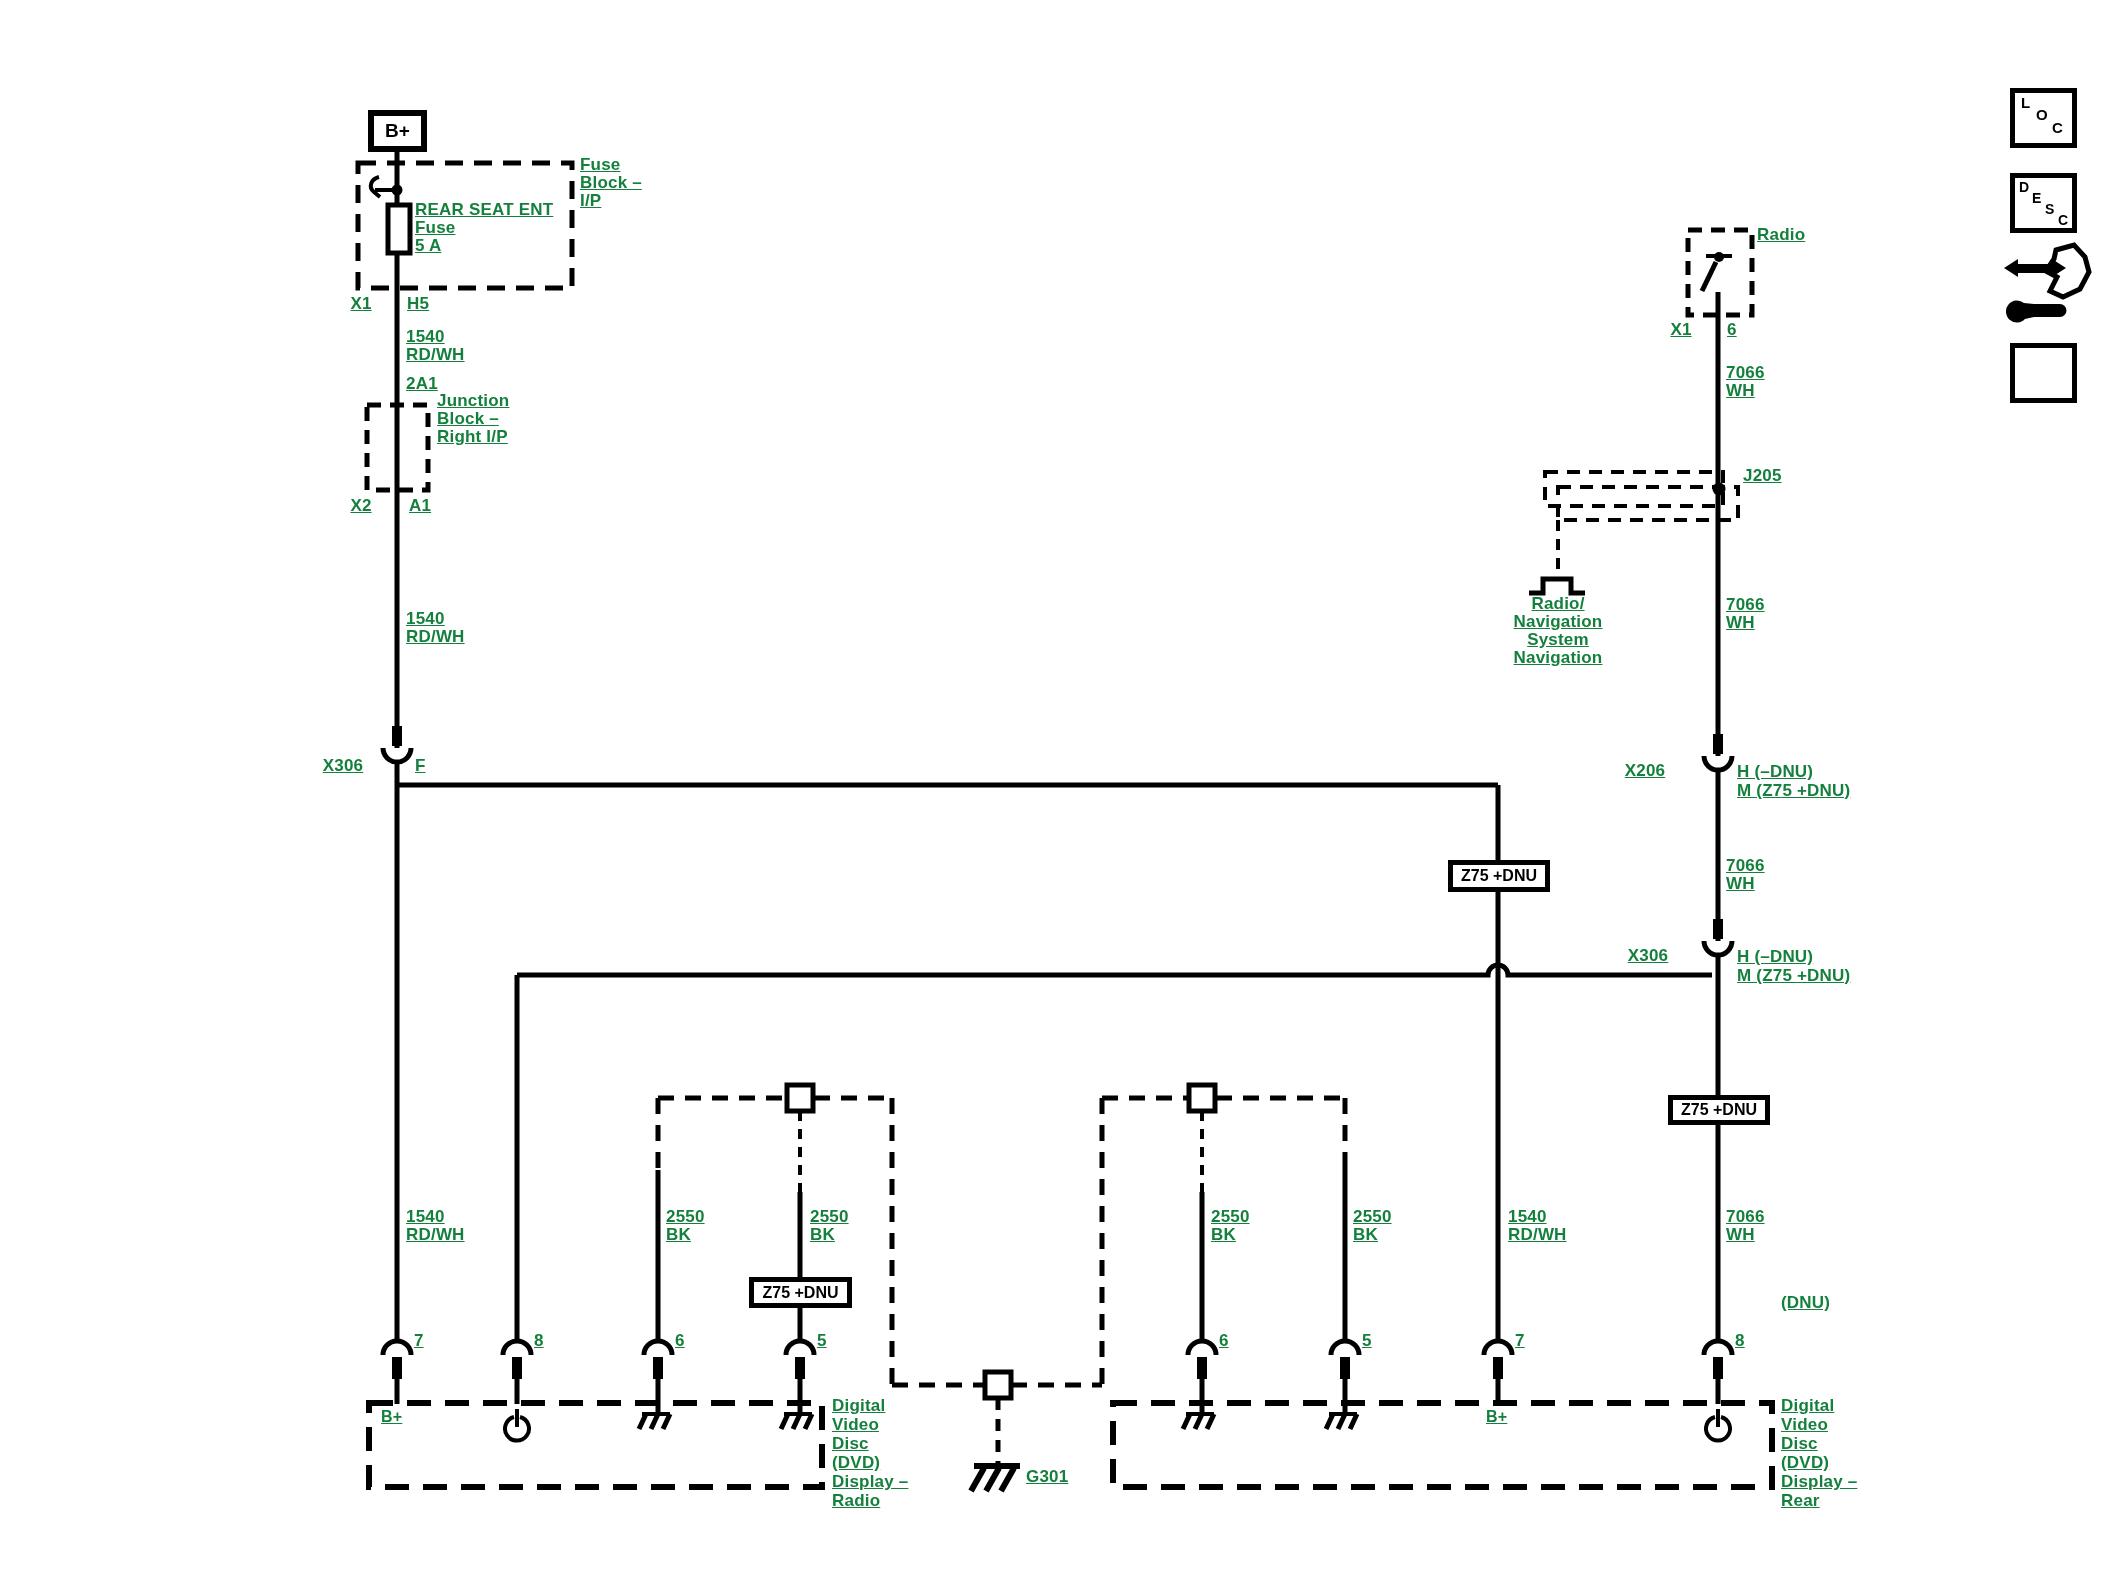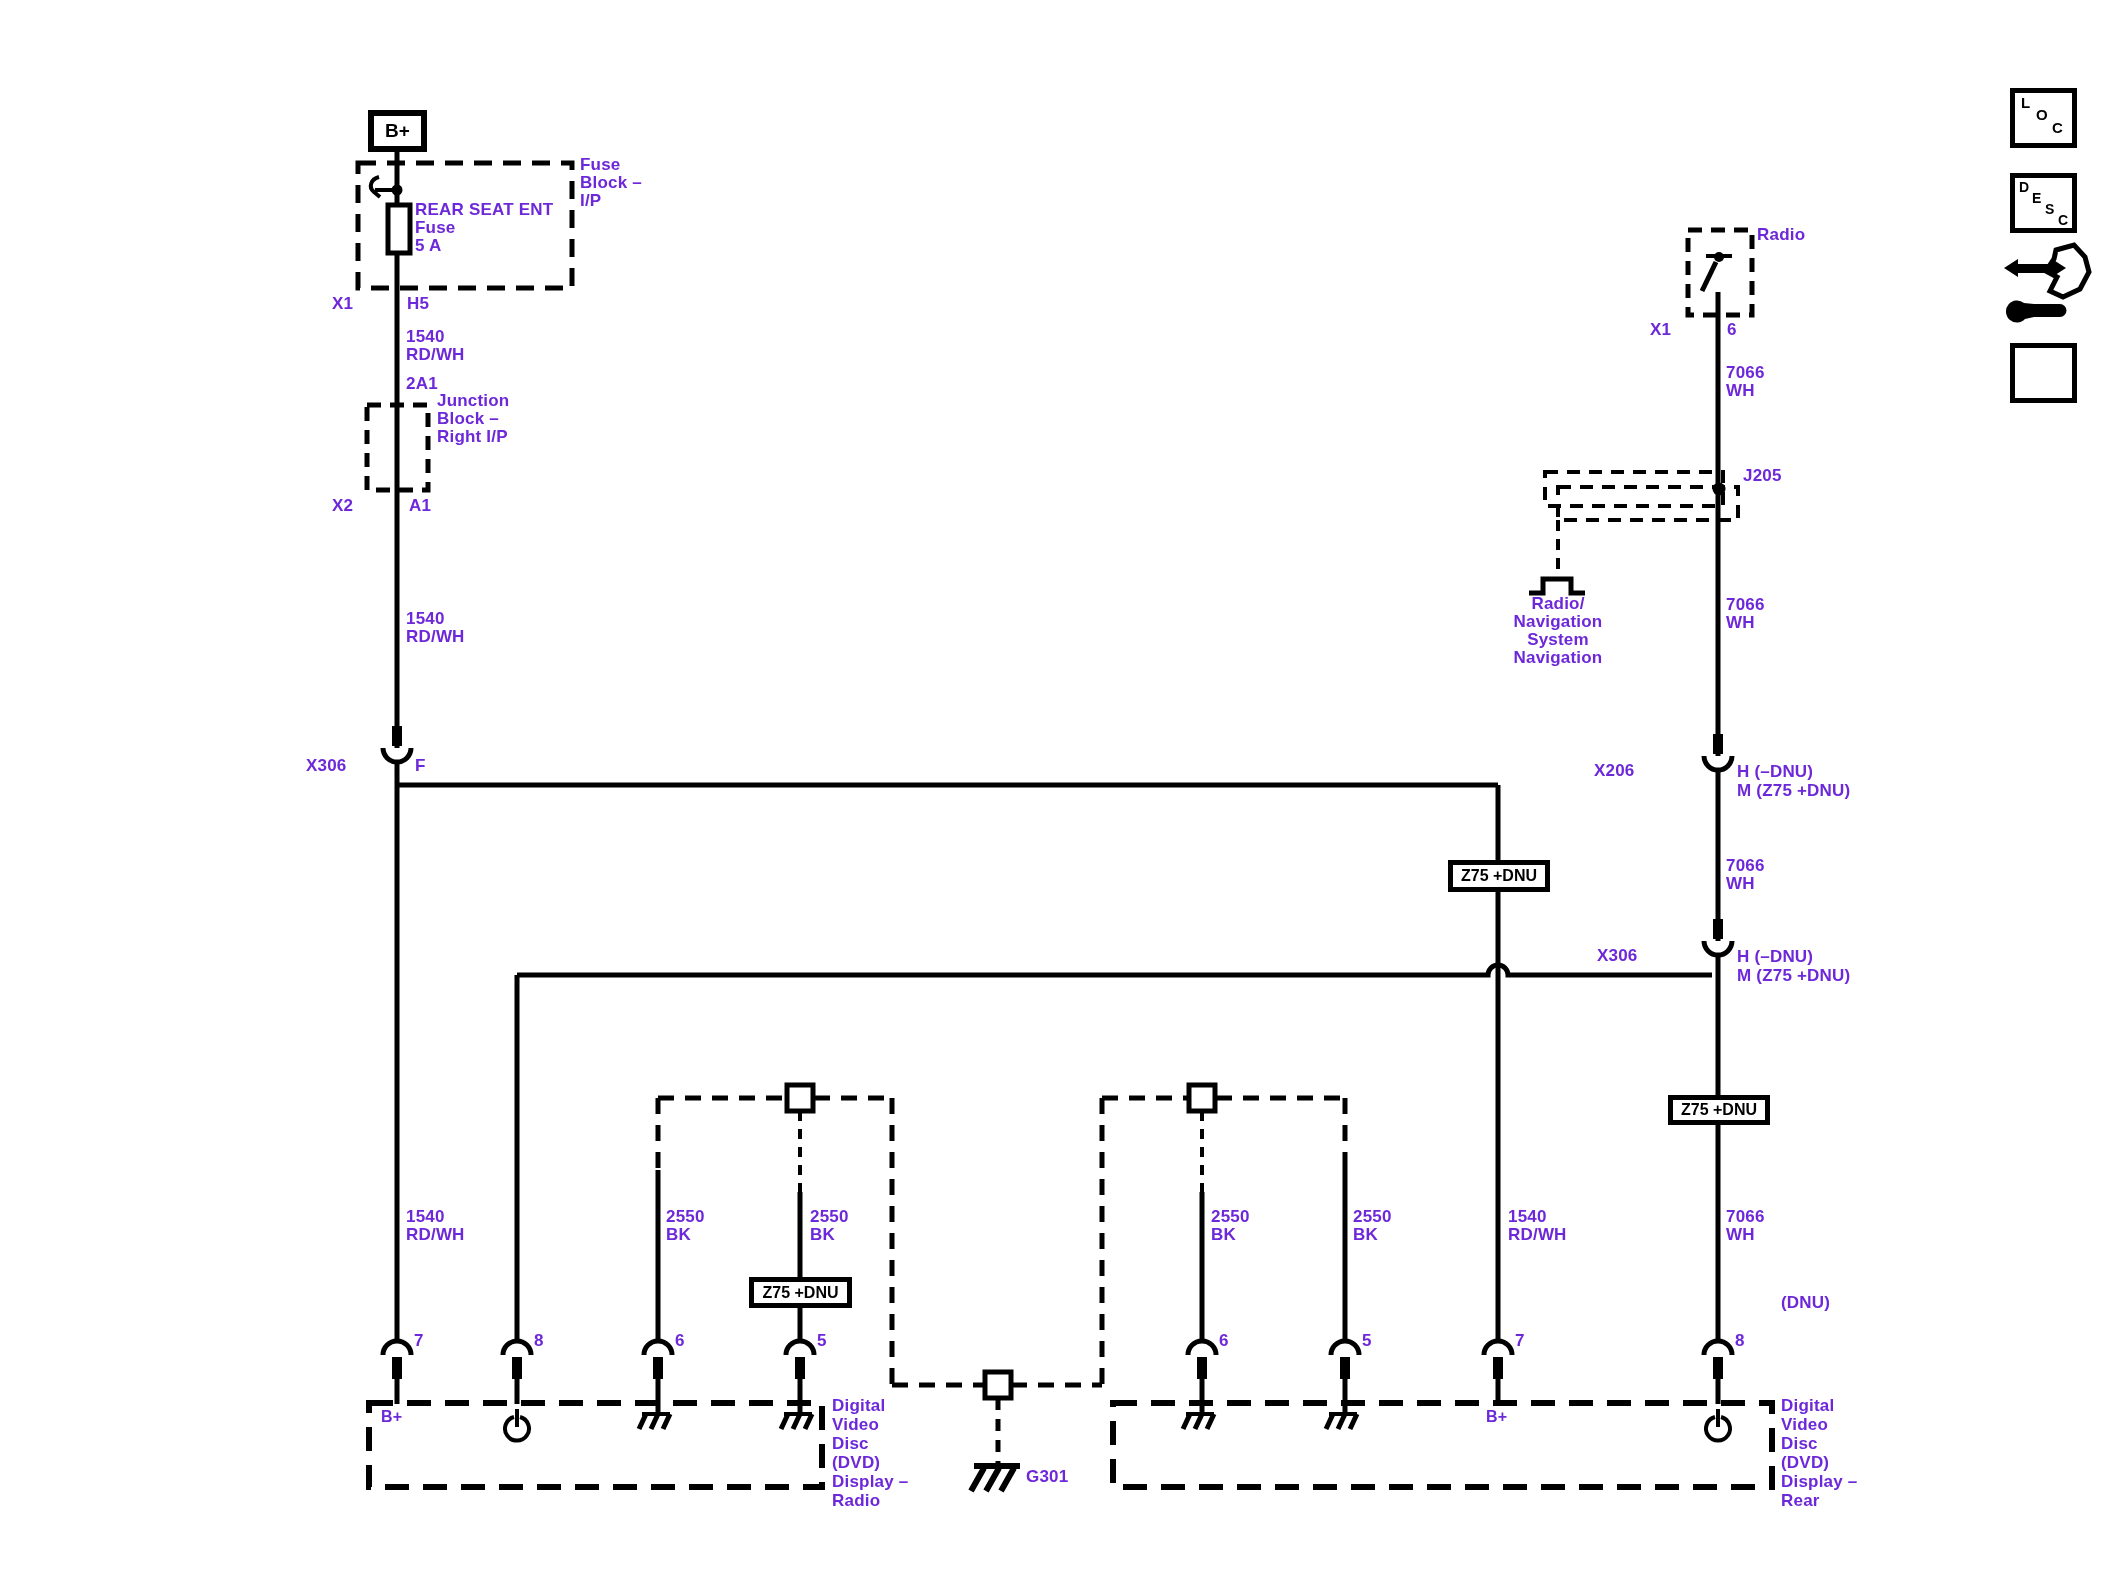--- a/index.html
+++ b/index.html
@@ -1,22 +1,22 @@
 <!DOCTYPE html>
 <html><head>
 <meta charset="utf-8">
 <style>
   html,body{margin:0;padding:0;background:#fff;}
   #canvas{position:relative;width:2124px;height:1593px;background:#ffffff;overflow:hidden;
           font-family:"Liberation Sans",sans-serif;}
   #diagram-svg{position:absolute;left:0;top:0;z-index:1;}
-  .lbl{position:absolute;z-index:3;color:#6d28d9;font:700 17px/18px "Liberation Sans",sans-serif;
-       letter-spacing:.2px;white-space:nowrap;}
+  .lbl{position:absolute;z-index:3;color:#15803d;font:700 17px/18px "Liberation Sans",sans-serif;
+       letter-spacing:.2px;white-space:nowrap;text-decoration:underline;}
   .lbl .ln{display:block;}
-  .ra{text-align:left;}
+  .ra{text-align:center;}
   .ctr{text-align:center;}
   .lh19 .ln{line-height:19px;}
   .box{position:absolute;z-index:2;background:#fff;border:5px solid #000;box-sizing:border-box;
        display:flex;align-items:center;justify-content:center;color:#000;
        font:700 17px "Liberation Sans",sans-serif;}
   .bplus{border-width:6px;font-size:19px;}
   .iconbox{position:absolute;z-index:2;background:#fff;border:5px solid #000;box-sizing:border-box;}
   .iconbox span{position:absolute;font:700 15px "Liberation Sans",sans-serif;color:#000;}
   .desc span{font-size:14px;}
 </style>

